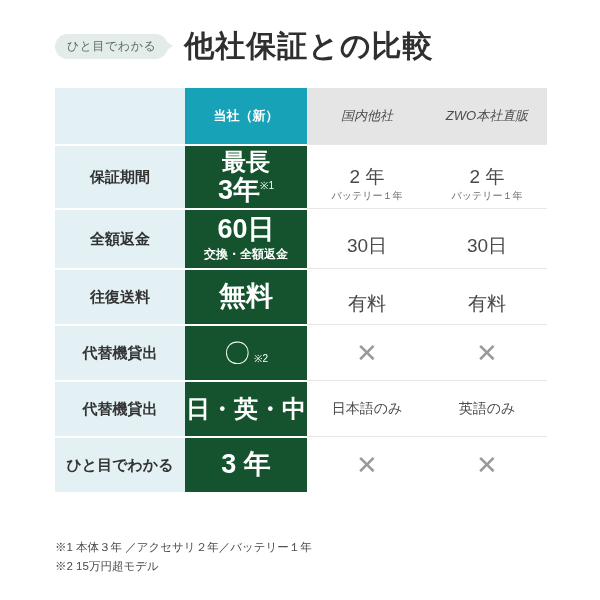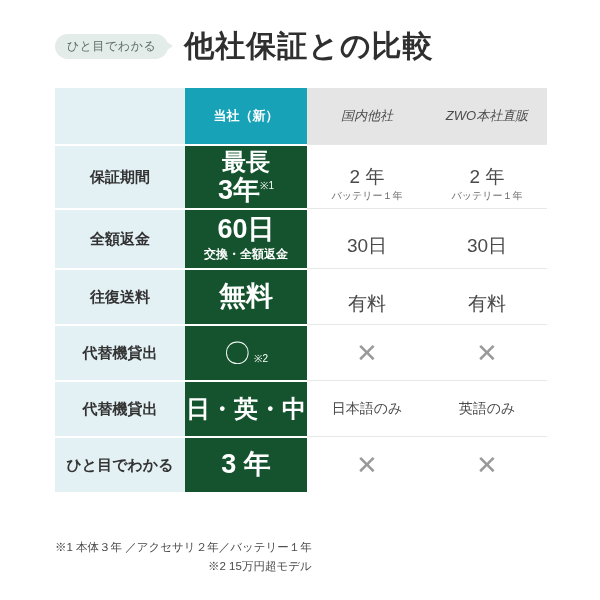--- a/index.html
+++ b/index.html
@@ -198,21 +198,20 @@
   .r-6 { height: 56px; }
 
   
   .notes {
     position: absolute;
     left: 55px;
     top: 538px;
     font-size: 11.5px;
     color: #4a4a4a;
     line-height: 1.65;
-    text-align: right;
   }
 </style>
 </head>
 <body>
 
 <div class="page">
 
   <div class="header">
     <div class="badge">ひと目でわかる</div>
     <div class="headline">他社保証との比較</div>

